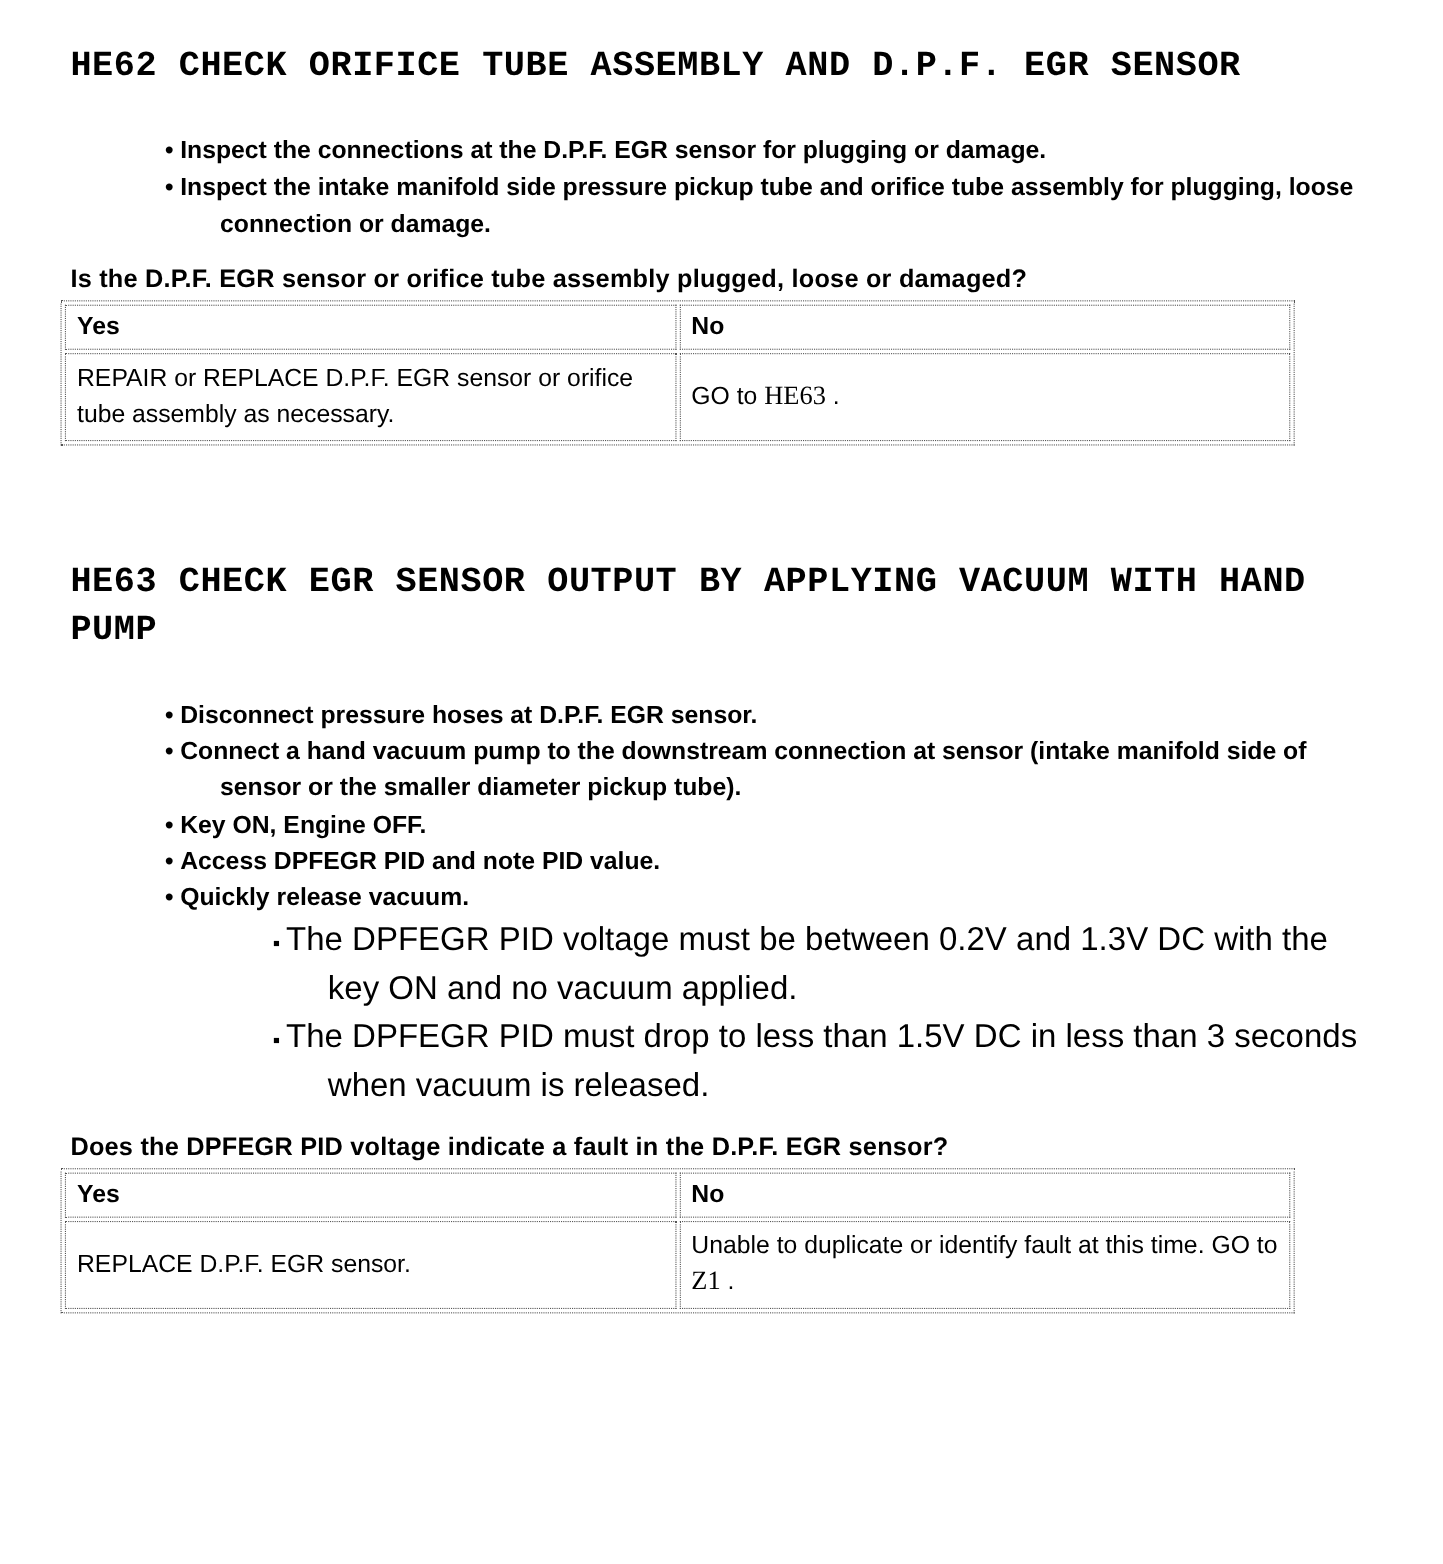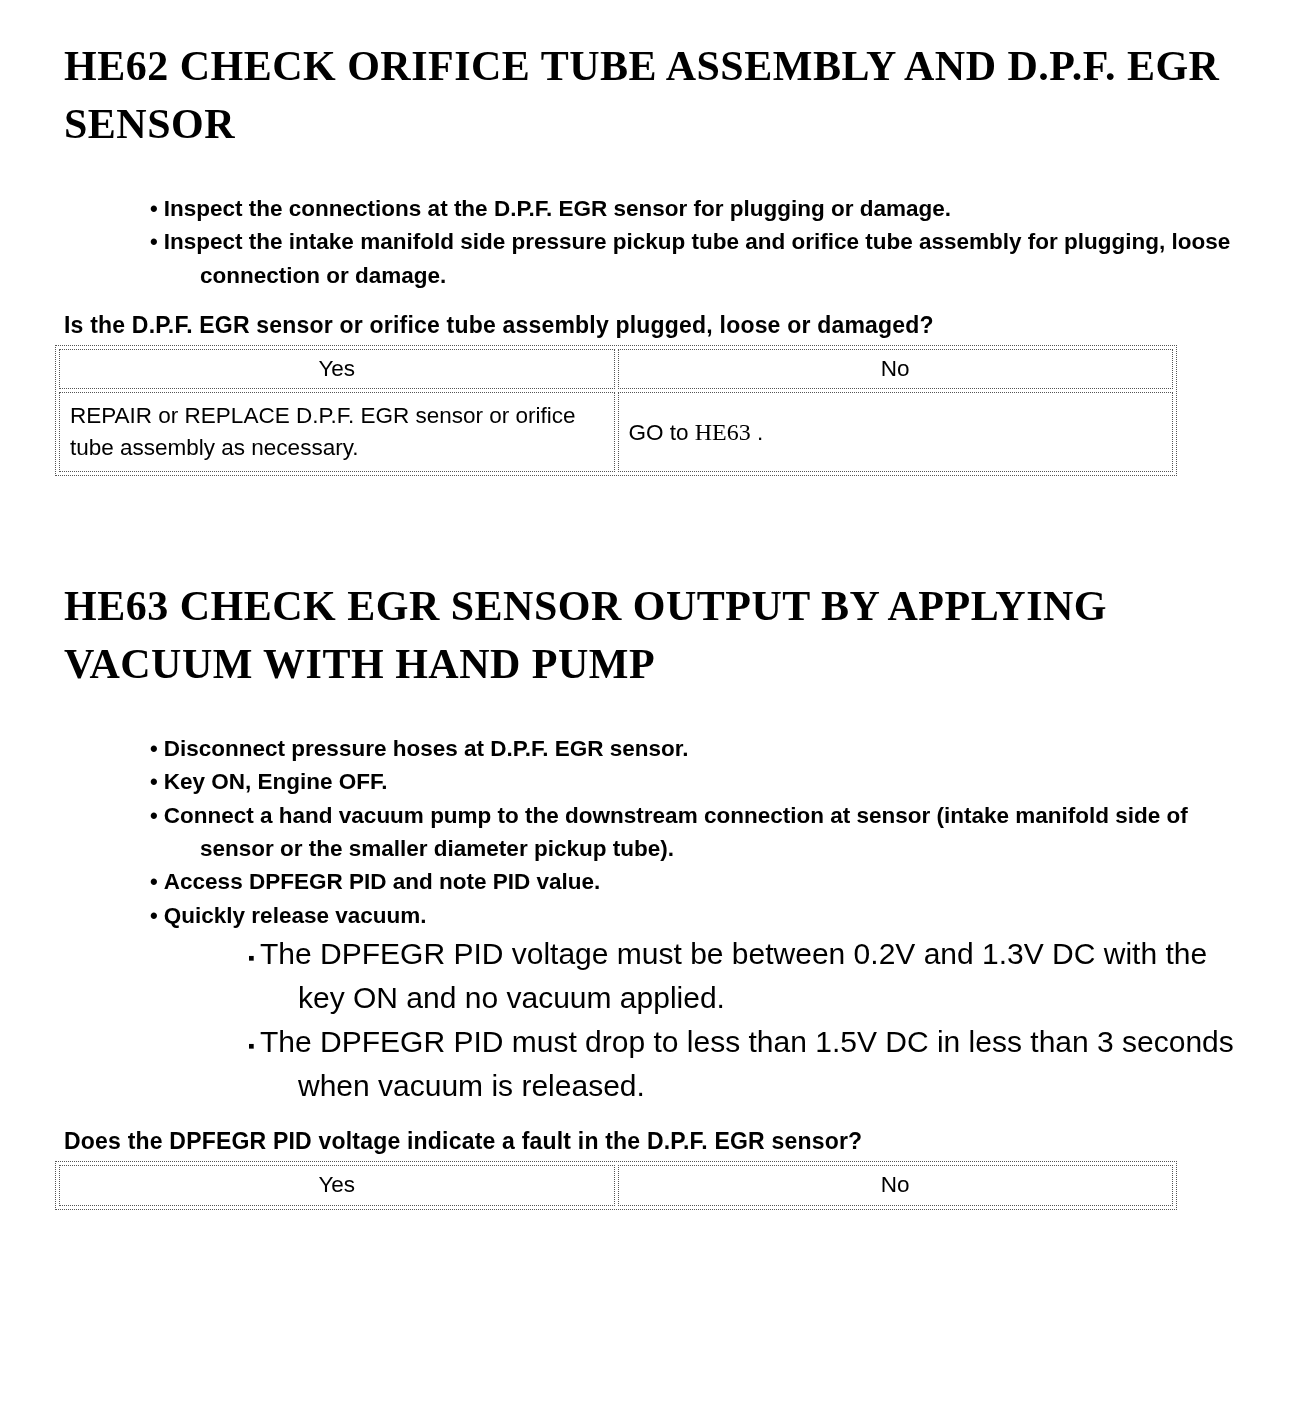--- a/index.html
+++ b/index.html
@@ -8,23 +8,23 @@
     width: 1312px;
     height: 1422px;
     color: #000000;
     font-family: "Liberation Sans", sans-serif;
     overflow: hidden;
   }
   .page {
     padding: 38px 66px 20px 64px;
   }
   .section-heading {
-    font-family: Liberation Serif, serif;
+    font-family: Liberation Mono, monospace;
     font-weight: bold;
-    font-size: 42px;
+    font-size: 32px;
     line-height: 1.38;
     letter-spacing: 0.5px;
     max-width: 1180px;
   }
   .section + .section {
     margin-top: 102px;
   }
   ul.bullets {
     list-style: none;
     margin: 38px 0 0 86px;
@@ -73,22 +73,22 @@
   }
   table.decision th,
   table.decision td {
     border: 1px dotted #555;
     font-size: 22.5px;
     line-height: 1.45;
     padding: 3px 10px;
     width: 50%;
   }
   table.decision th {
-    text-align: center;
-    font-weight: normal;
+    text-align: left;
+    font-weight: bold;
   }
   table.decision td {
     text-align: left;
     vertical-align: middle;
     height: 80px;
   }
   .ref-link {
     font-family: "Liberation Serif", serif;
     font-size: 24px;
   }
@@ -124,36 +124,44 @@
       </tr>
     </tbody>
       </table>
   </div>
 
   <div class="section">
     <h1 class="section-heading">HE63 CHECK EGR SENSOR OUTPUT BY APPLYING VACUUM WITH HAND PUMP</h1>
 
     <ul class="bullets">
       <li>Disconnect pressure hoses at D.P.F. EGR sensor.</li>
+      <li>Connect a hand vacuum pump to the downstream connection at sensor (intake manifold side of sensor or the smaller diameter pickup tube).</li>
       <li>Key ON, Engine OFF.</li>
-      <li>Connect a hand vacuum pump to the downstream connection at sensor (intake manifold side of sensor or the smaller diameter pickup tube).</li>
       <li>Access DPFEGR PID and note PID value.</li>
       <li>Quickly release vacuum.</li>
     </ul>
 
     <ul class="subbullets">
       <li>The DPFEGR PID voltage must be between 0.2V and 1.3V DC with the key ON and no vacuum applied.</li>
       <li>The DPFEGR PID must drop to less than 1.5V DC in less than 3 seconds when vacuum is released.</li>
     </ul>
 
     <div class="question">Does the DPFEGR PID voltage indicate a fault in the D.P.F. EGR sensor?</div>
 
     <table class="decision">
       <tbody>
           <tr>
         <th>Yes</th>
         <th>No</th>
       </tr>
+      <tr>
+        <td>
+          <span>REPLACE D.P.F. EGR sensor.</span>
+        </td>
+        <td>
+          <span>Unable to duplicate or identify fault at this time. GO to </span><span class="ref-link">Z1</span><span> .</span>
+        </td>
+      </tr>
     </tbody>
       </table>
   </div>
 
 </div>
 
 </body></html>

